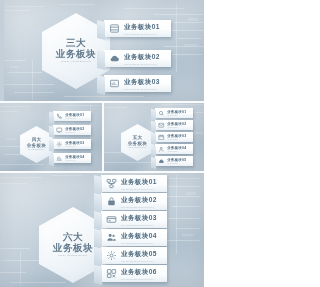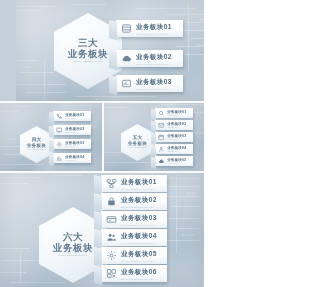--- a/index.html
+++ b/index.html
@@ -21,21 +21,21 @@
   .hud i{position:absolute;background:rgba(255,255,255,.55);height:1px;}
   .hud i.v{width:1px;height:auto;background:rgba(255,255,255,.45);}
   .hud b{position:absolute;background:rgba(255,255,255,.30);}
   .sheen{
     position:absolute;inset:0;
     background:linear-gradient(105deg,rgba(255,255,255,0) 40%,rgba(255,255,255,.22) 55%,rgba(255,255,255,0) 70%);
   }
   .vign{position:absolute;inset:0;box-shadow:inset 0 0 26px rgba(120,140,158,.35);}
 
   
-  #p-top   {left:16px;top:0;     width:204px;height:101px;}
+  #p-top   {left:4px;top:0;     width:204px;height:101px;}
   #p-midL  {left:0;top:102px; width:102px;height:69px;}
   #p-midR  {left:103px;top:102px;width:101px;height:69px;}
   #p-bot   {left:0;top:172px; width:204px;height:115px;}
 
   .divider{position:absolute;background:#ffffff;opacity:.9;}
 
   
   .hex{position:absolute;display:flex;align-items:center;justify-content:center;flex-direction:column;
        clip-path:polygon(50% 0%,100% 25%,100% 75%,50% 100%,0% 75%,0% 25%);
        background:linear-gradient(150deg,#ffffff 0%,#f4f8fb 42%,#dfe8ef 100%);

